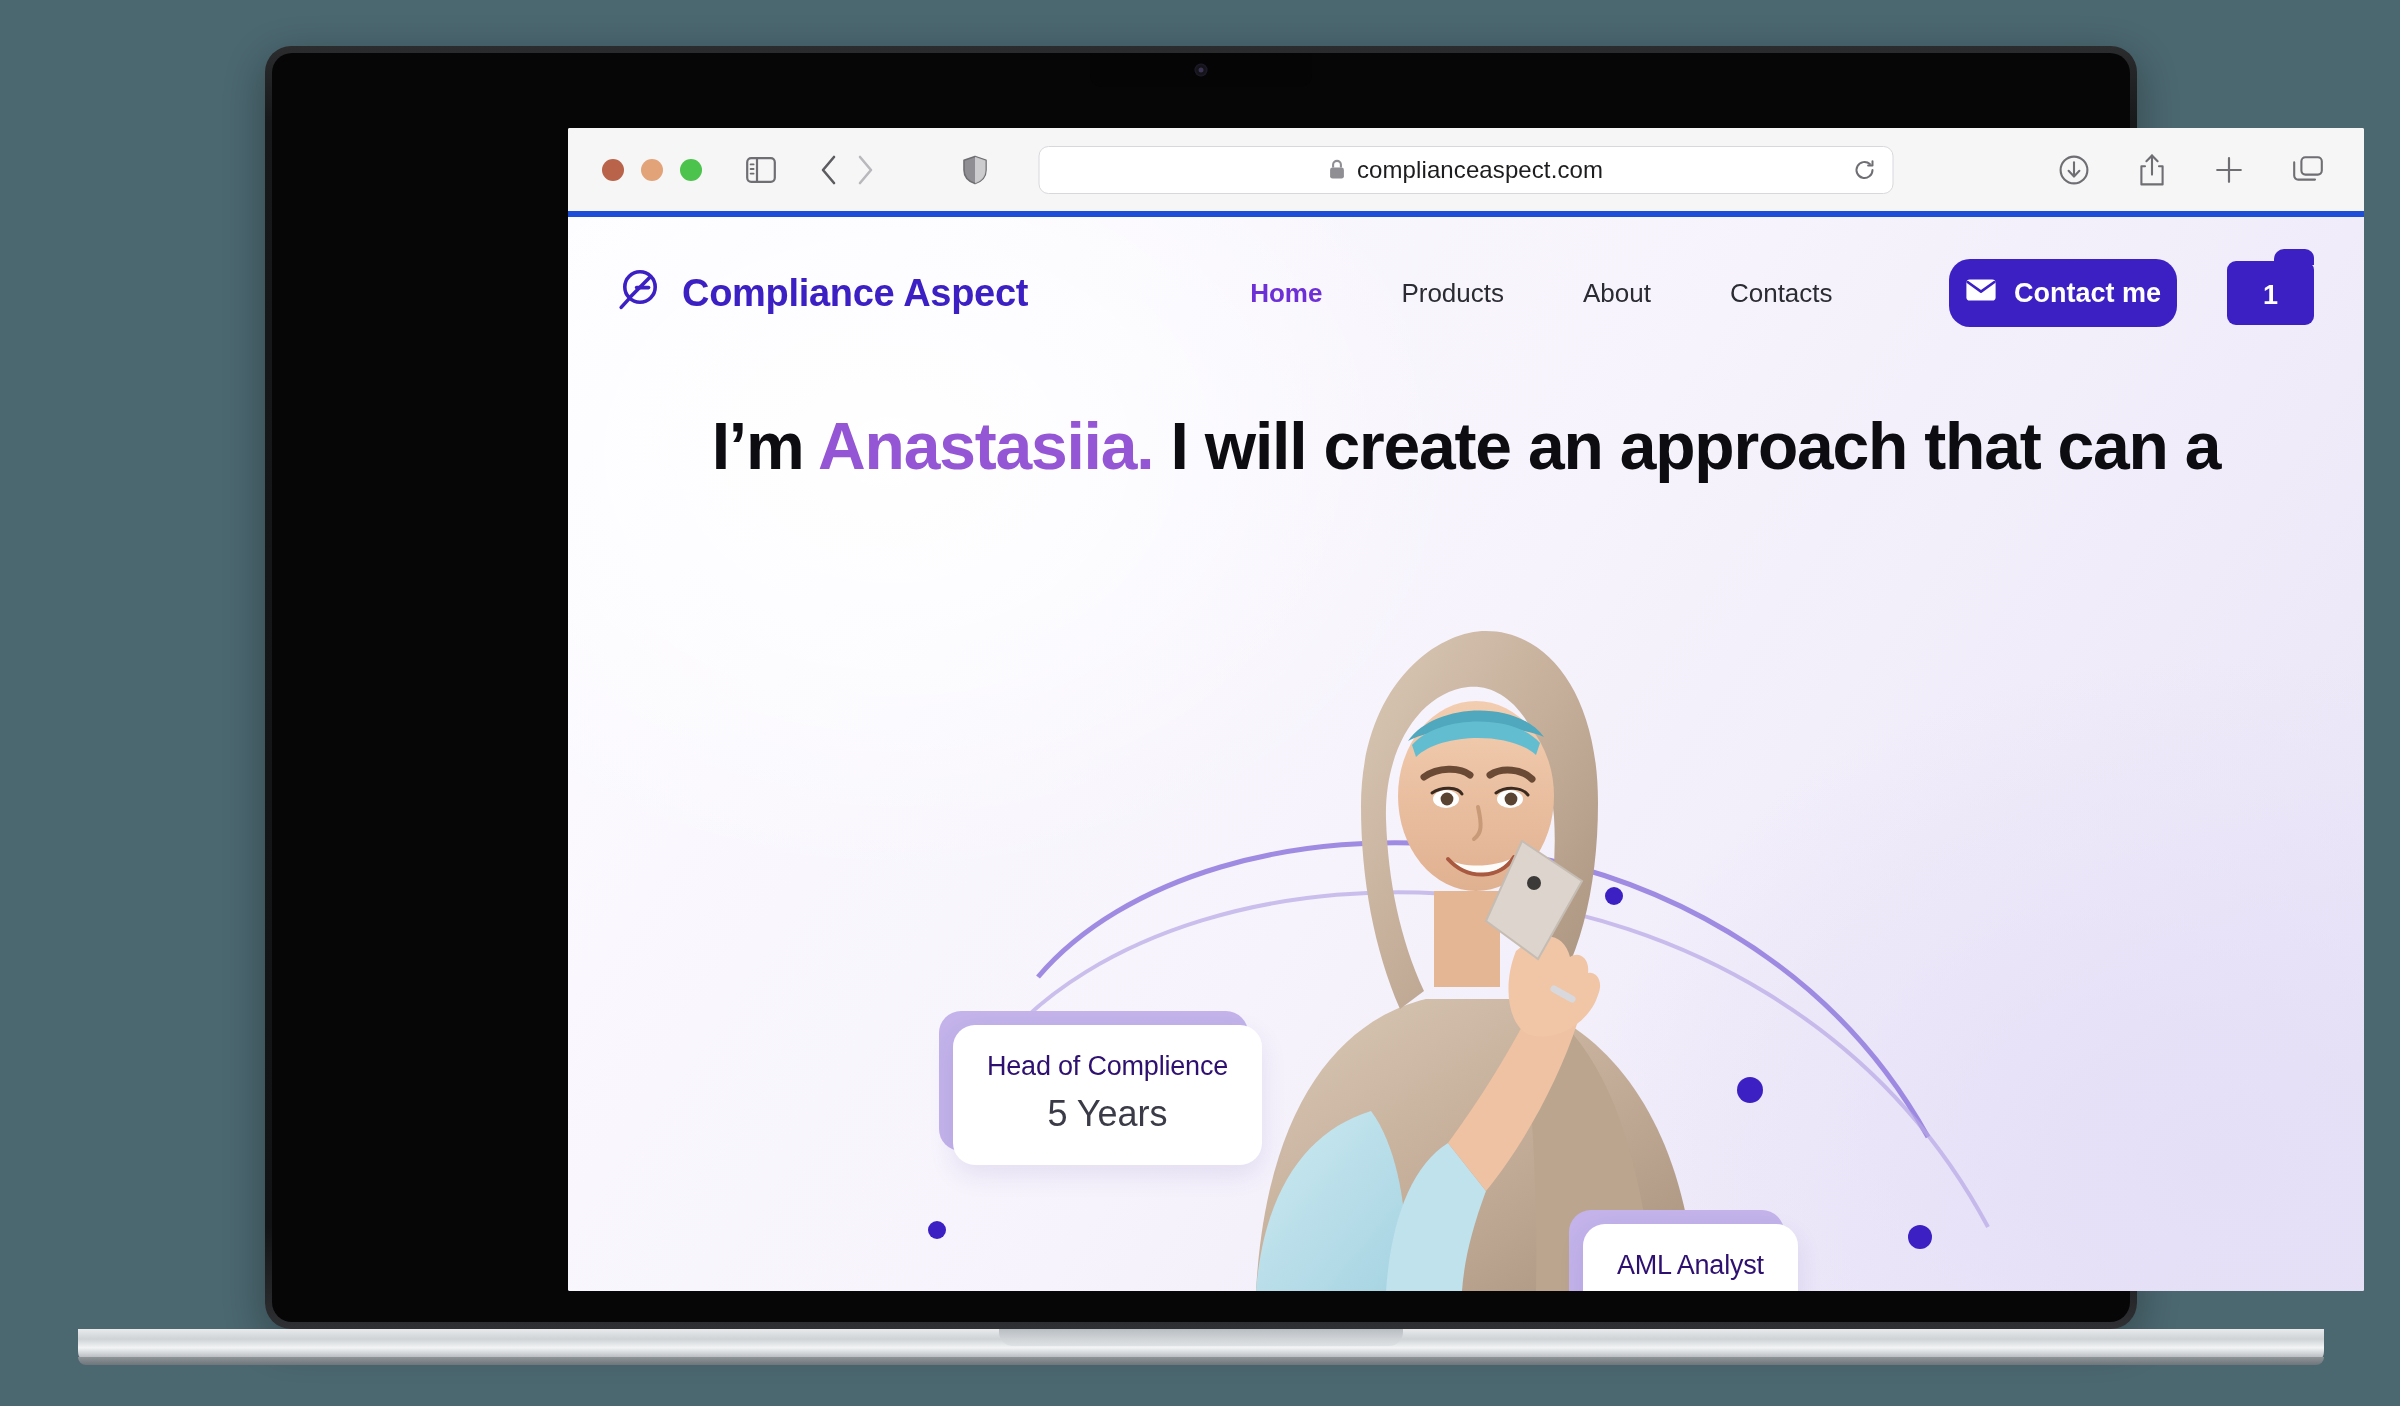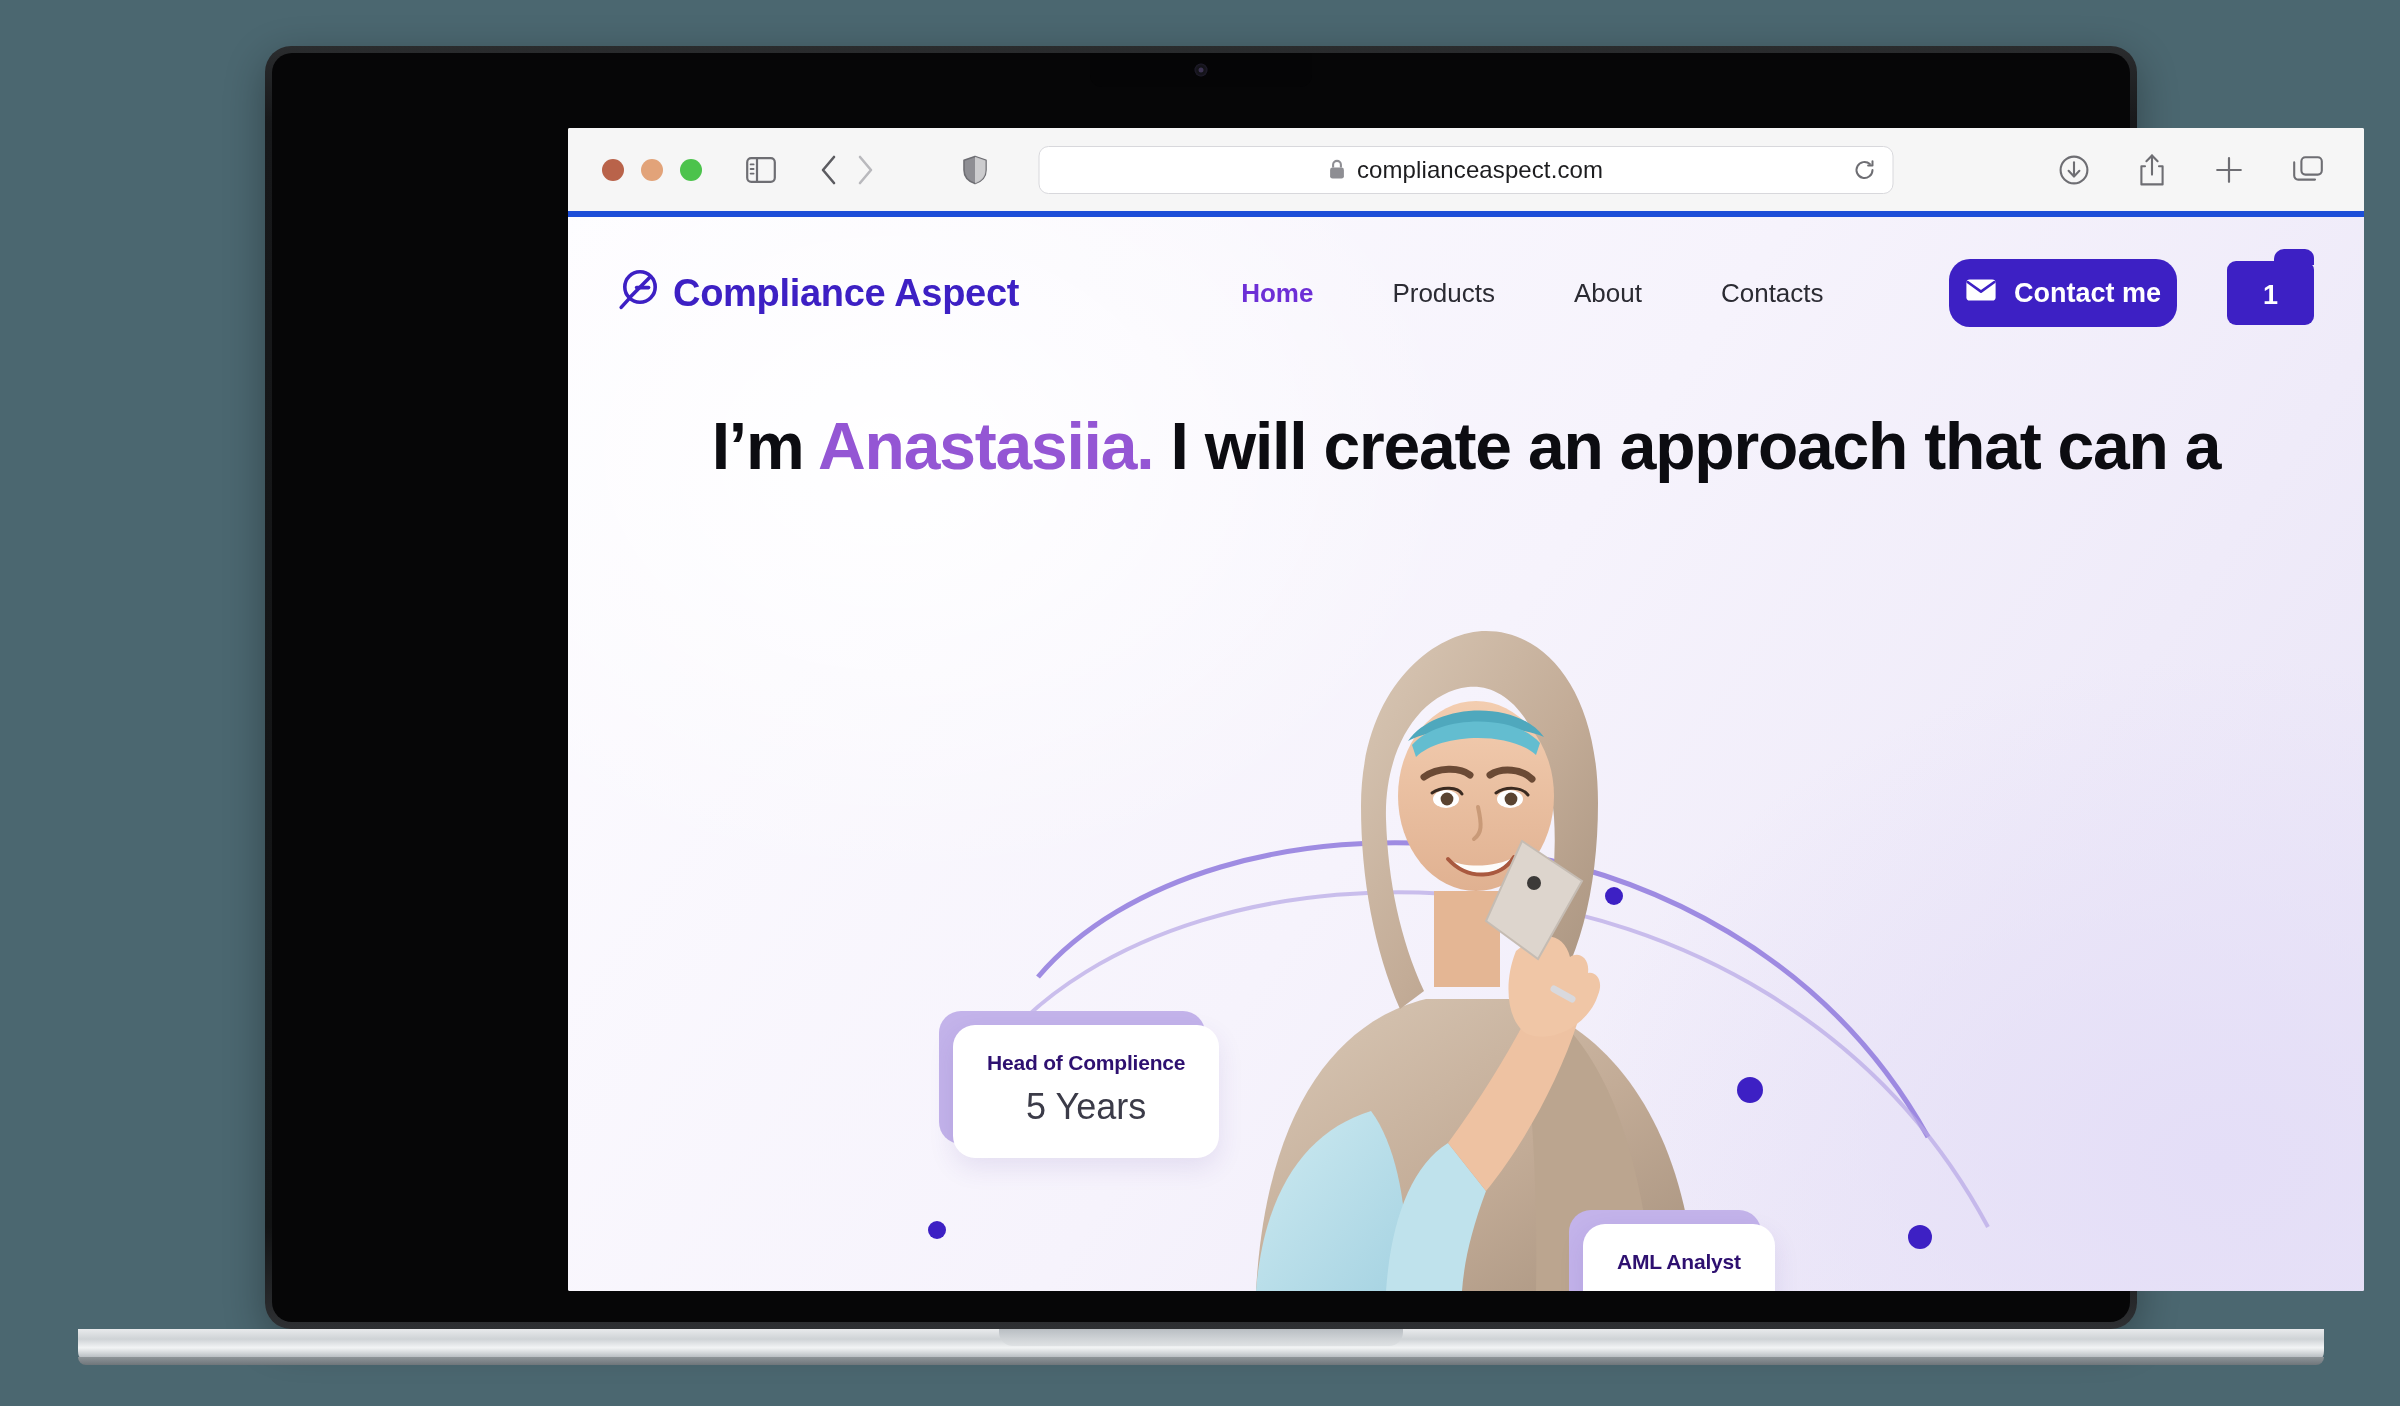--- a/index.html
+++ b/index.html
@@ -133,21 +133,21 @@
     overflow: hidden;
   }
 
   .site-header {
     position: relative;
     display: flex; align-items: center;
     padding: 42px 50px 0 50px;
     z-index: 40;
   }
 
-  .logo { display: flex; align-items: center; gap: 7px; justify-content: space-between; }
+  .logo { display: flex; align-items: center; gap: 16px; justify-content: space-between; }
   .logo-text {
     font-size: 38px; font-weight: 700; color: #3d20c4;
     letter-spacing: -.3px;
   }
 
   .nav {
     display: flex; align-items: center; gap: 79px;
     margin-left: 222px;
   }
   .nav-link {
@@ -229,21 +229,21 @@
   }
   .info-card .front {
     position: relative;
     background: #fff;
     border-radius: 22px;
     padding: 26px 34px 30px;
     text-align: center;
     box-shadow: 0 10px 26px rgba(70,40,150,.10);
   }
   .info-card .role {
-    font-size: 21px; font-weight: 700; color: #2e1070;
+    font-size: 27px; font-weight: 400; color: #2e1070;
     white-space: nowrap; letter-spacing: -.2px;
   }
   .info-card .years {
     margin-top: 11px;
     font-size: 36px; color: #3b3b48;
   }
   .card-left  { left: 686px; top: 890px; }
   .card-right { left: 1529px; top: 1057px; }
 </style>
 </head>

